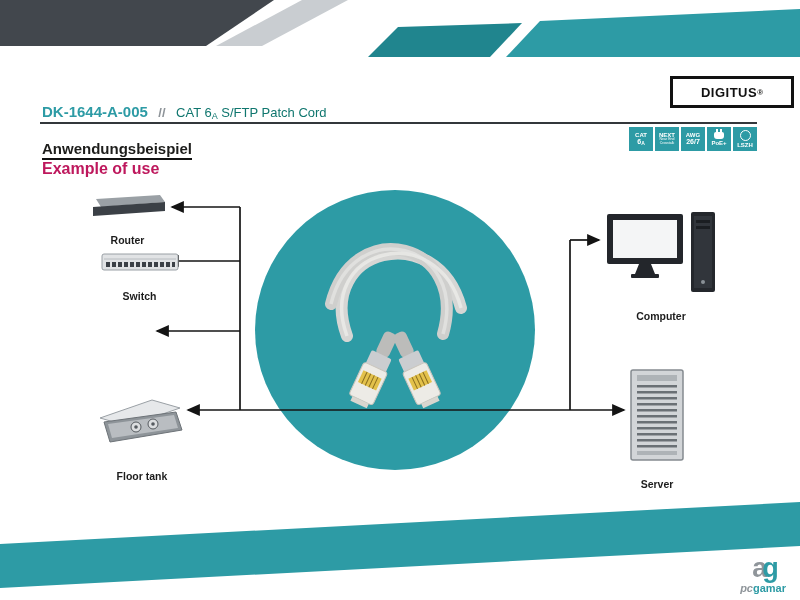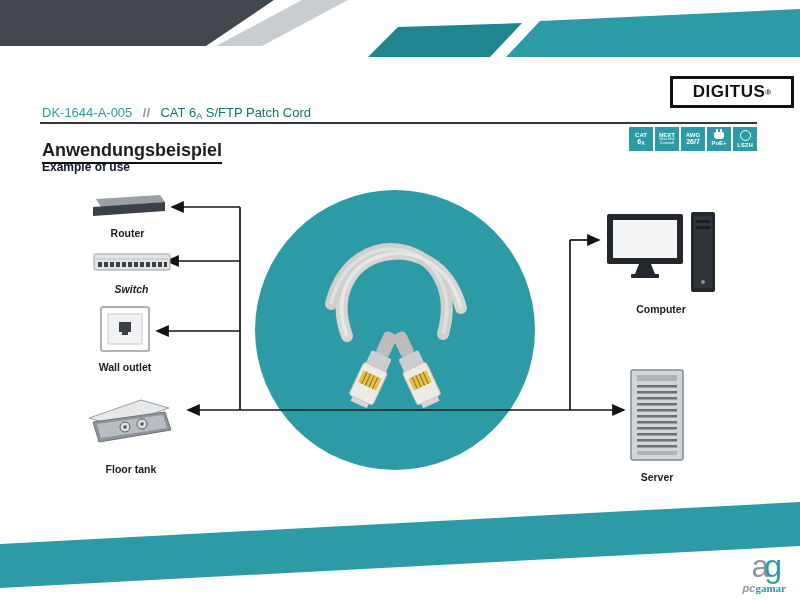--- a/index.html
+++ b/index.html
@@ -8,69 +8,69 @@
   svg{display:block;}
   .abs{position:absolute;}
 
   
   .deco-top{left:0;top:0;}
   .deco-bottom{left:0;bottom:0;}
 
   
   .brand-box{left:670px;top:76px;width:118px;height:26px;border:3px solid #111;
              display:flex;align-items:center;justify-content:center;background:#fff;}
-  .brand-box .brand{font-weight:bold;font-size:17px;letter-spacing:.5px;color:#111;}
+  .brand-box .brand{font-weight:bold;font-size:13px;letter-spacing:.5px;color:#111;}
   .brand-box .reg{font-size:8px;vertical-align:super;font-weight:bold;}
 
   
   .title-row{left:42px;top:103px;white-space:nowrap;}
-  .model{color:#2d9ba5;font-weight:normal;font-size:13px;}
+  .model{color:#2d9ba5;font-weight:bold;font-size:15px;}
   .sep{color:#8e9499;font-weight:bold;font-size:13px;margin:0 6px;}
   .product{color:#0f766e;font-size:13px;}
   .product-sub{font-size:9px;position:relative;top:2px;}
   .rule{left:40px;top:122px;width:717px;height:2px;background:#33373b;}
 
   
   .badges{right:43px;top:127px;display:flex;gap:2px;}
   .badge{width:24px;height:24px;background:#2d9ba5;color:#fff;display:flex;flex-direction:column;
          align-items:center;justify-content:center;font-weight:bold;text-align:center;line-height:1.1;}
   .b-top{font-size:6px;} .b-mid{font-size:7px;} .b-sub{font-size:5px;position:relative;top:1px;}
   .b-small{font-size:3.5px;font-weight:normal;}
   .b-one{font-size:6px;}
   .ul-circle{width:9px;height:9px;border:1px solid #fff;border-radius:50%;margin-bottom:1px;}
   .plug{width:10px;height:7px;background:#fff;border-radius:2px 2px 3px 3px;position:relative;margin-bottom:1px;}
   .plug:before,.plug:after{content:"";position:absolute;top:-3px;width:2px;height:3px;background:#fff;}
   .plug:before{left:2px;} .plug:after{right:2px;}
 
   
-  .h-de{left:42px;top:140px;font-size:18px;font-weight:bold;border-bottom:2px solid #111;padding-bottom:1px;}
-  .h-en{left:42px;top:160px;font-size:12px;font-weight:bold;color:#0f172a;}
+  .h-de{left:42px;top:140px;font-size:15px;font-weight:bold;border-bottom:2px solid #111;padding-bottom:1px;}
+  .h-en{left:42px;top:160px;font-size:16px;font-weight:bold;color:#be185d;}
 
   
   .circle{left:255px;top:190px;width:280px;height:280px;border-radius:50%;background:#2d9ba5;}
   .lines{left:0;top:0;pointer-events:none;}
   .cable{left:255px;top:190px;pointer-events:none;}
 
   .item{position:absolute;text-align:center;font-size:10.5px;font-weight:bold;color:#1c1c1c;}
   .item svg{margin:0 auto;}
-  .item .lbl{margin-top:9px;}
+  .item .lbl{margin-top:16px;}
 
   .i-router{left:80px;top:194px;width:95px;}
-  .i-switch{left:84px;top:250px;width:95px;font-style:italic;}
+  .i-switch{left:92px;top:250px;width:95px;}
   .i-wall{left:80px;top:306px;width:90px;}
-  .i-floor{left:81px;top:396px;width:100px;}
+  .i-floor{left:92px;top:396px;width:100px;}
   .i-computer{left:604px;top:212px;width:114px;}
   .i-server{left:622px;top:368px;width:70px;}
 
   
   .watermark{right:14px;bottom:6px;text-align:center;line-height:1;}
-  .wm-glyph{font-size:32px;font-weight:400;letter-spacing:-5px;}
+  .wm-glyph{font-size:27px;font-weight:700;letter-spacing:-5px;}
   .wm-a{color:#8f959a;} .wm-g{color:#2d9ba5;}
   .wm-name{font-size:11px;font-weight:bold;margin-top:1px;}
-  .wm-pc{color:#8f959a;font-style:italic;} .wm-gamar{color:#2d9ba5;font-family:Liberation Serif, serif;}
+  .wm-pc{color:#8f959a;font-style:italic;} .wm-gamar{color:#2d9ba5;}
 </style>
 </head>
 <body>
 
 <div class="page">
 
   <svg class="abs deco-top" width="800" height="60">
     <polygon points="0,0 274,0 206,46 0,46" fill="#42474d"></polygon>
     <polygon points="302,0 348,0 262,46 216,46" fill="#c9cdd1"></polygon>
     <polygon points="398,27 522,23 490,57 368,57" fill="#20858e"></polygon>
@@ -190,29 +190,20 @@
       <rect x="42" y="12" width="4" height="5" fill="#3b4046"></rect>
         <rect x="48" y="12" width="4" height="5" fill="#3b4046"></rect>
       <rect x="54" y="12" width="4" height="5" fill="#3b4046"></rect>
         <rect x="60" y="12" width="4" height="5" fill="#3b4046"></rect>
       <rect x="66" y="12" width="4" height="5" fill="#3b4046"></rect>
         <rect x="72" y="12" width="3" height="5" fill="#3b4046"></rect>
     </svg>
     <div class="lbl">Switch</div>
   </div>
 
-  <div class="item i-wall">
-    <svg width="50" height="46">
-      <rect x="1" y="1" width="48" height="44" rx="2" fill="#ffffff" stroke="#aeb3b8" stroke-width="2"></rect>
-      <rect x="8" y="8" width="34" height="30" fill="#f1f2f3" stroke="#c6cacd"></rect>
-      <rect x="19" y="16" width="12" height="10" fill="#3b4046"></rect>
-      <rect x="22" y="26" width="6" height="3" fill="#3b4046"></rect>
-    </svg>
-    <div class="lbl">Wall outlet</div>
-  </div>
 
   <div class="item i-floor">
     <svg width="92" height="58">
       <polygon points="4,22 56,4 84,12 32,30" fill="#e6e8ea" stroke="#9aa0a5"></polygon>
       <polygon points="8,26 80,16 86,34 14,46" fill="#8e9499" stroke="#6d7378"></polygon>
       <polygon points="12,28 78,19 82,32 16,42" fill="#b9bdc1"></polygon>
       <circle cx="40" cy="31" r="5" fill="#dcdee0" stroke="#555a5f"></circle>
       <circle cx="40" cy="31" r="1.8" fill="#555a5f"></circle>
       <circle cx="57" cy="28" r="5" fill="#dcdee0" stroke="#555a5f"></circle>
       <circle cx="57" cy="28" r="1.8" fill="#555a5f"></circle>

